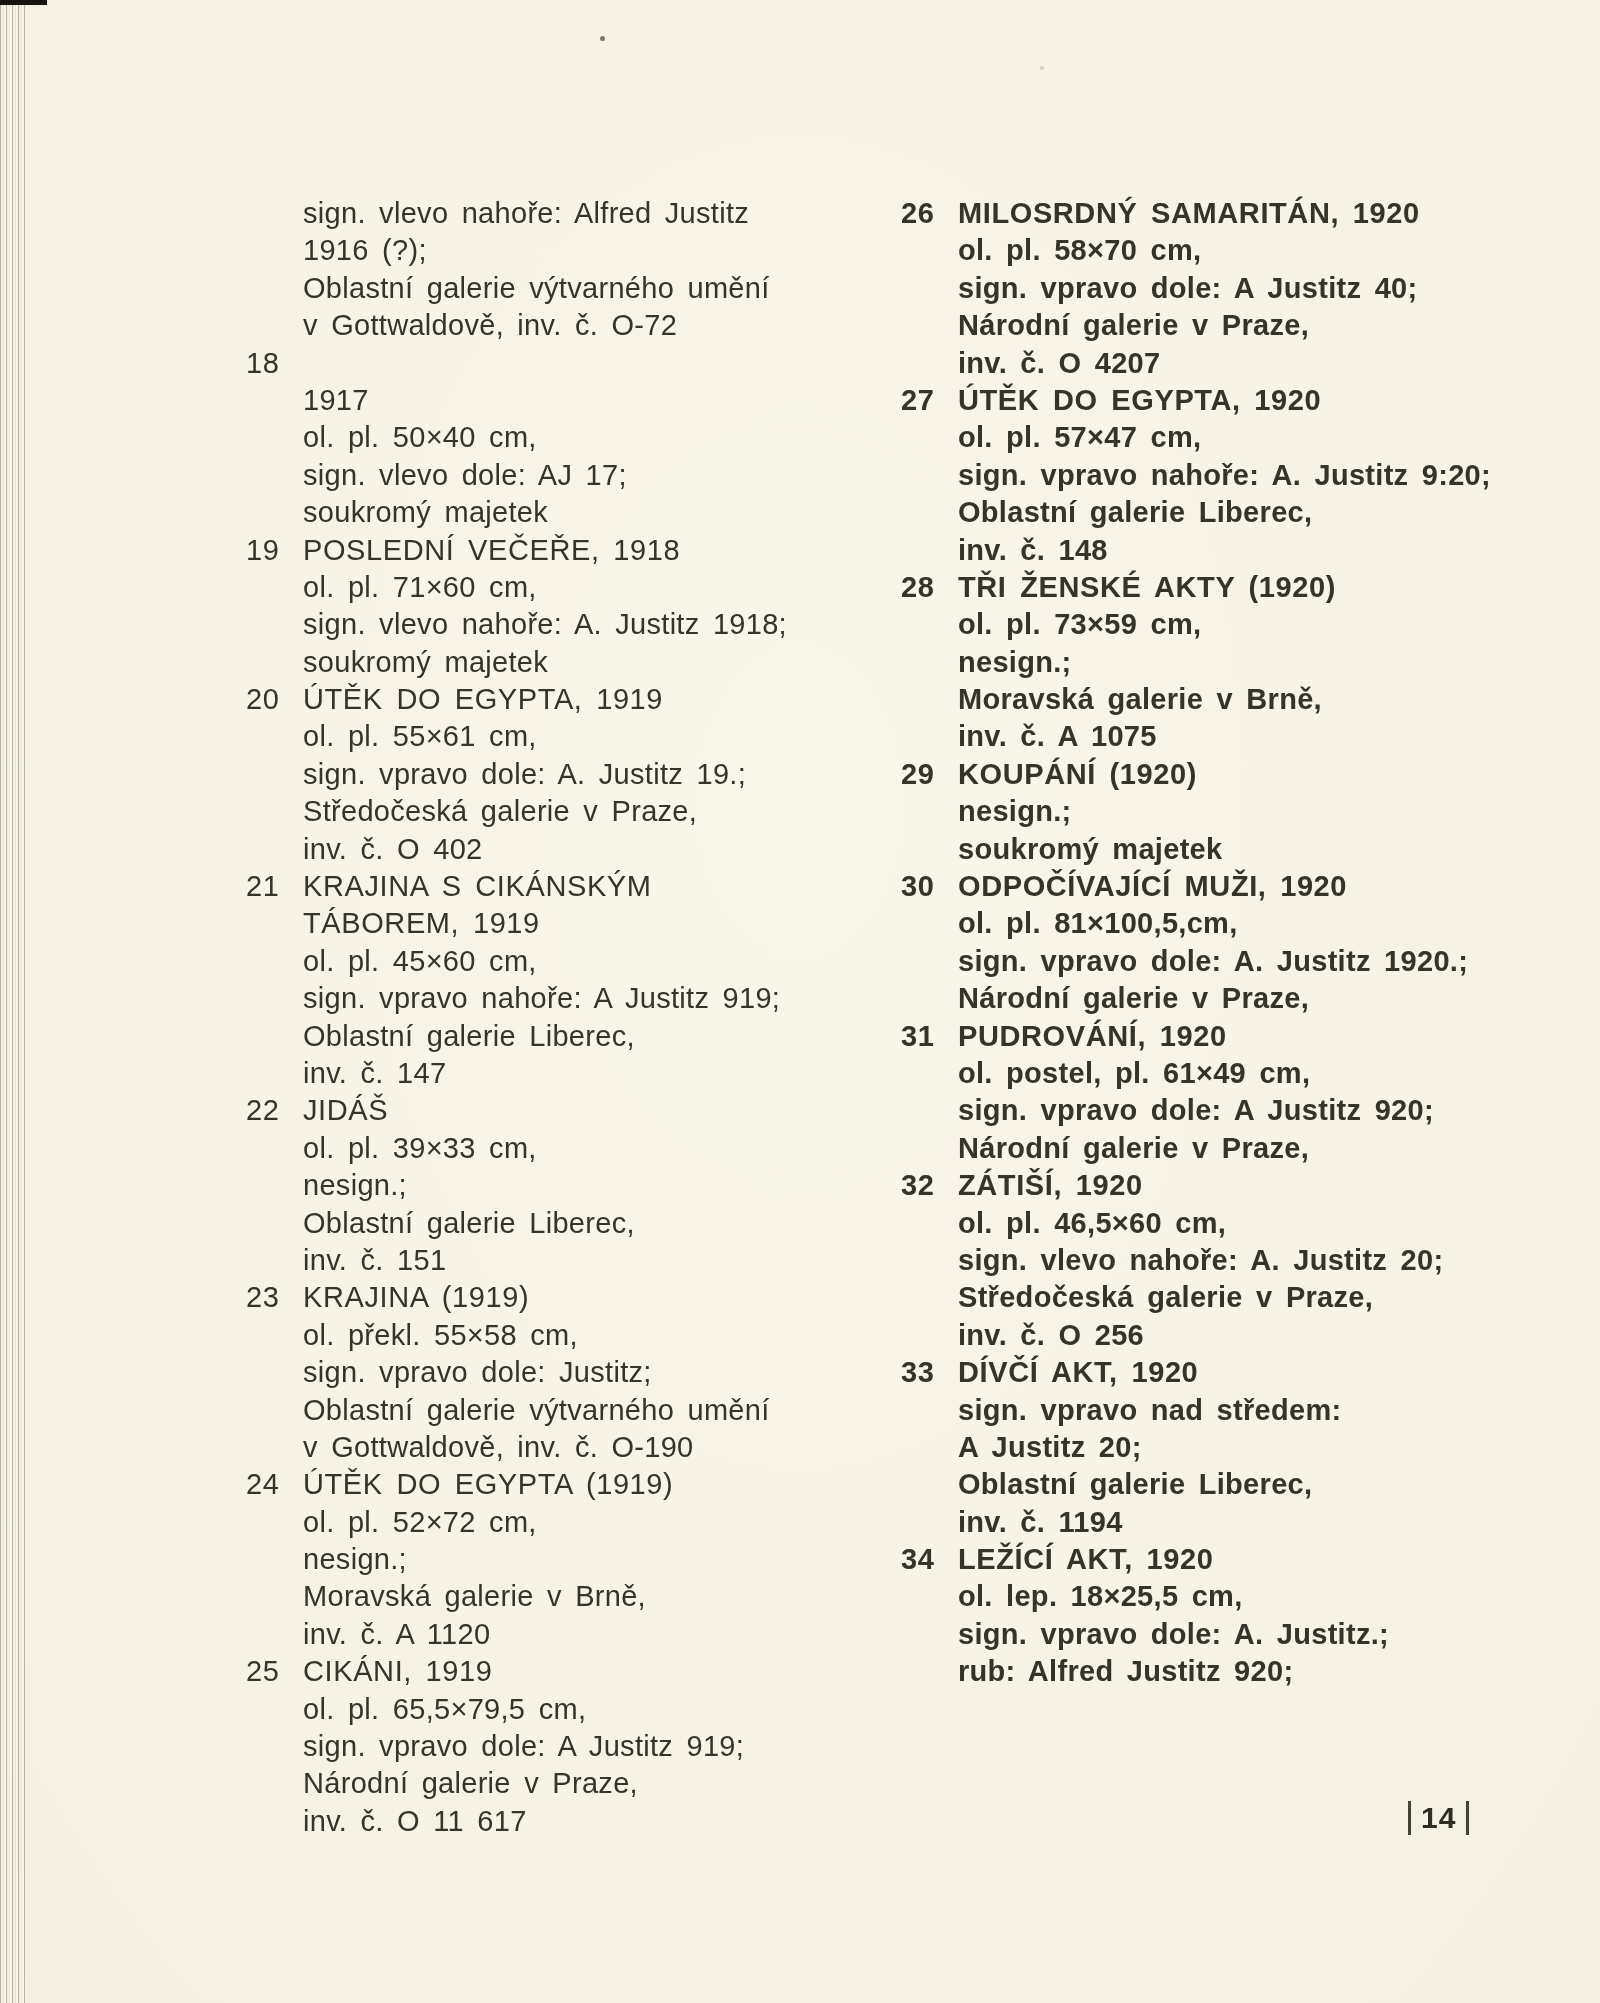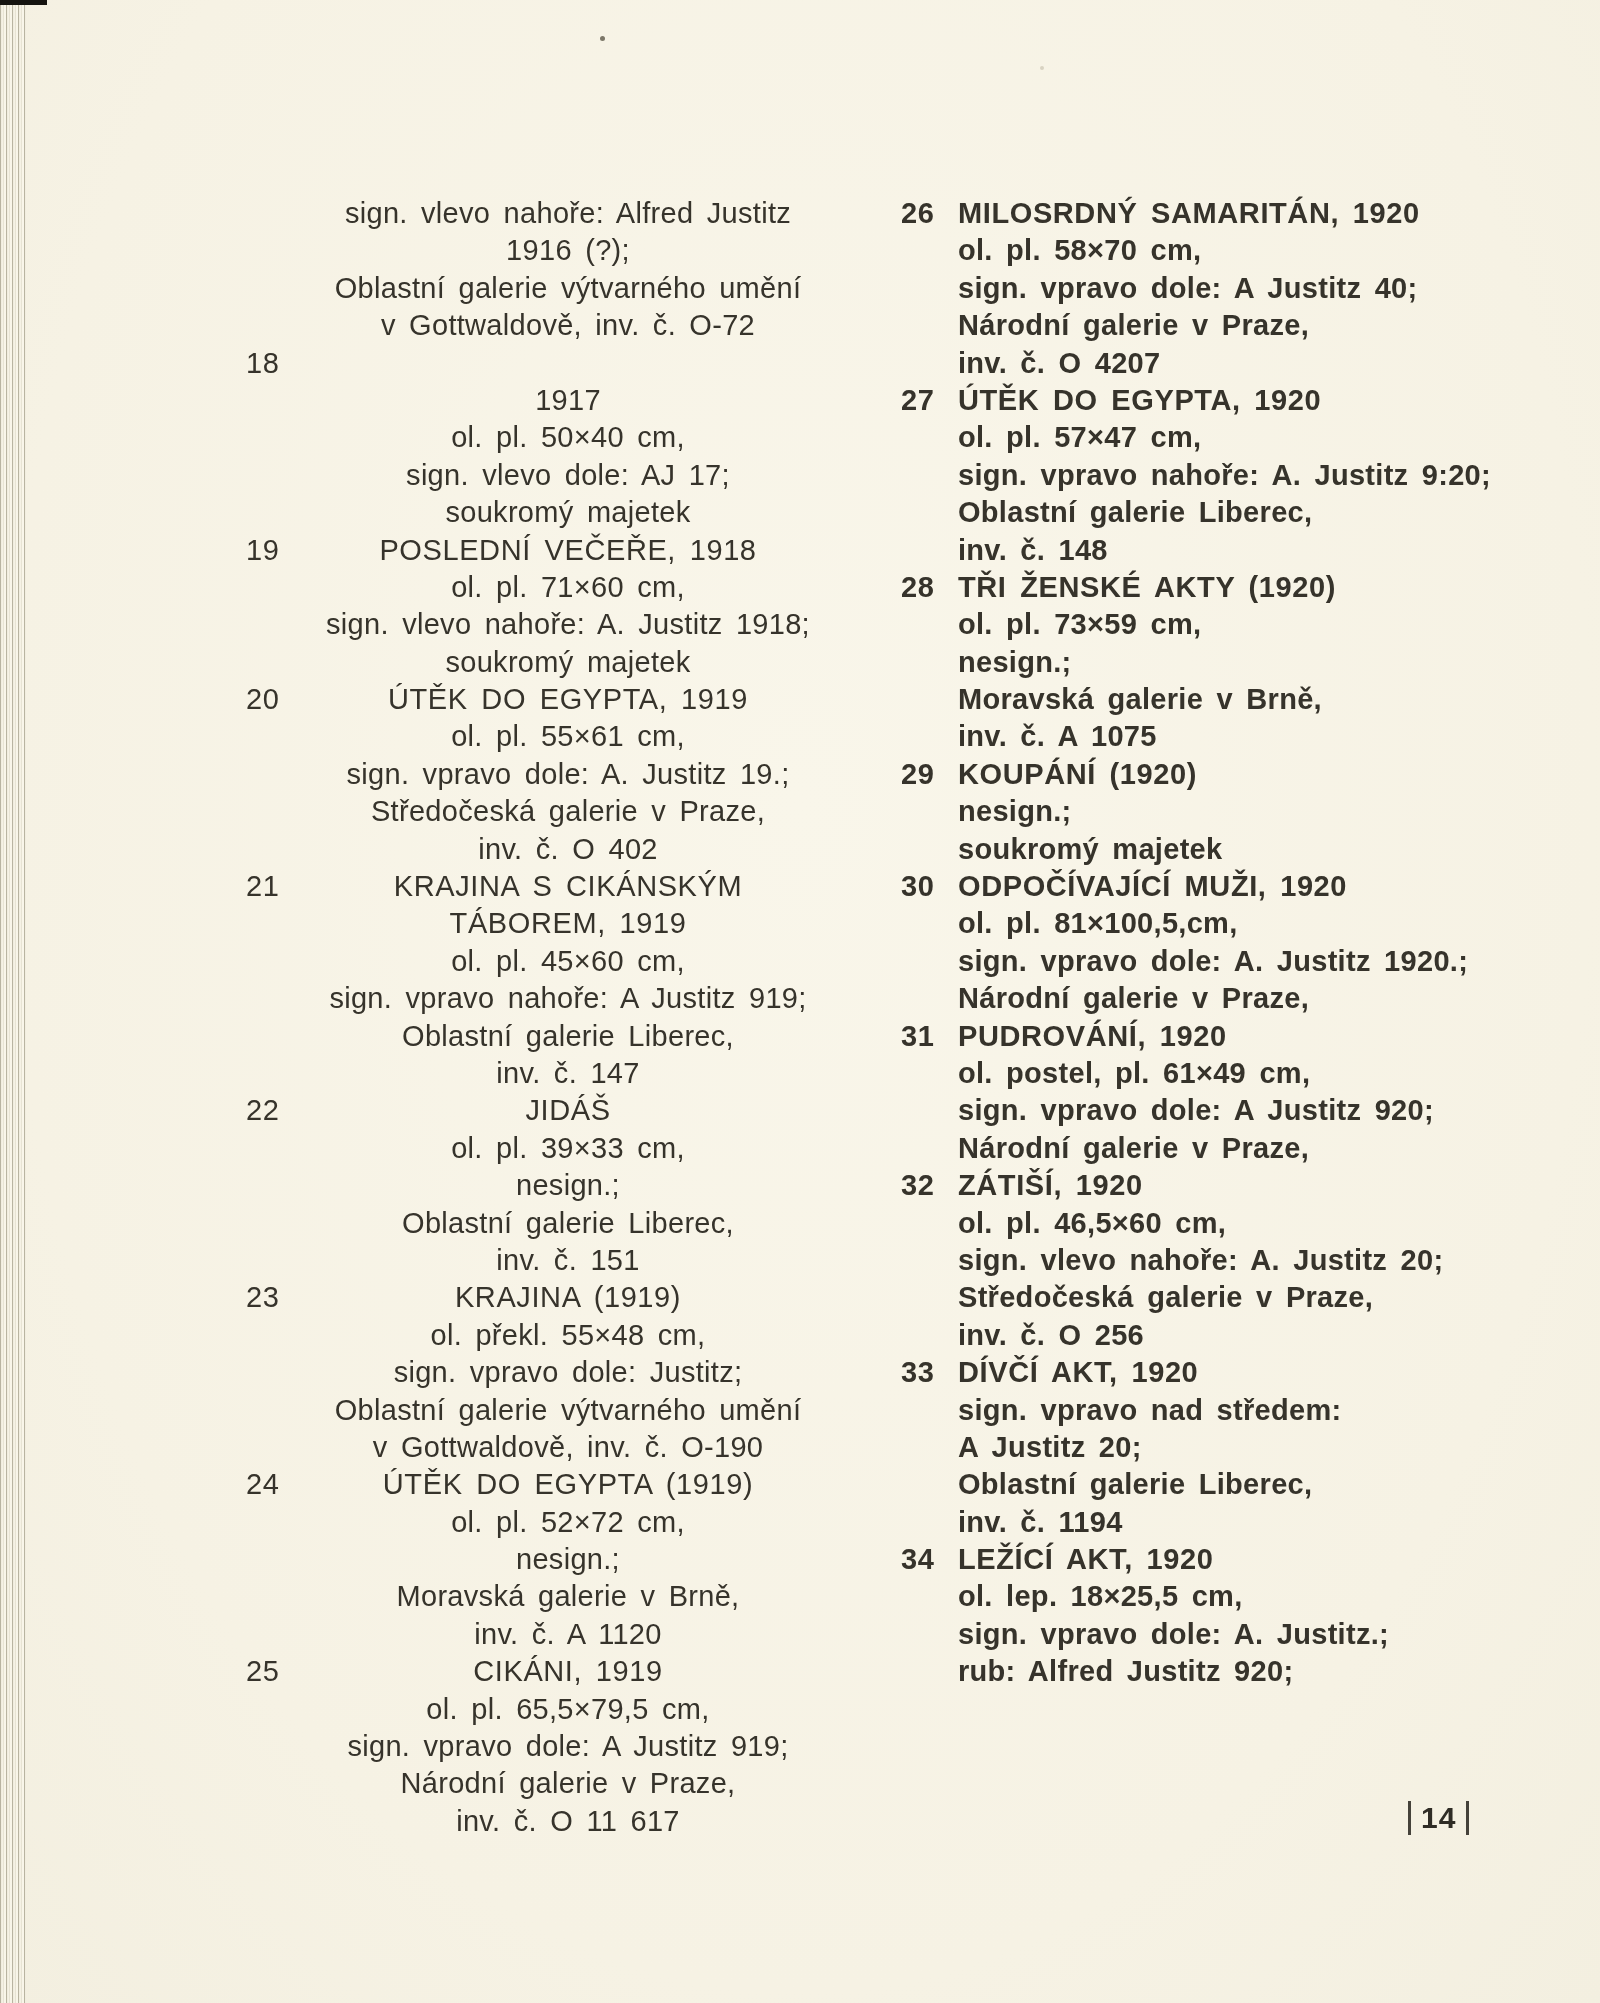--- a/index.html
+++ b/index.html
@@ -53,21 +53,21 @@
     border-radius: 50%;
     background: #d8d3c2;
   }
   .col {
     position: absolute;
     top: 195px;
     width: 530px;
     color: #36332b;
     font-size: 29px;
   }
-  .col-left  { left: 303px; text-align: center; }
+  .col-left  { left: 303px; }
   .col-right { left: 958px; font-weight: bold; }
   .line {
     position: relative;
     height: 37.4px;
     line-height: 37.4px;
     white-space: nowrap;
     letter-spacing: 0.3px;
     word-spacing: 5px;
   }
   .num {
@@ -134,21 +134,21 @@
       <div class="line"><span class="txt">ol. pl. 45×60 cm,</span></div>
       <div class="line"><span class="txt">sign. vpravo nahoře: A Justitz 919;</span></div>
       <div class="line"><span class="txt">Oblastní galerie Liberec,</span></div>
       <div class="line"><span class="txt">inv. č. 147</span></div>
       <div class="line"><span class="num">22</span><span class="txt title">JIDÁŠ</span></div>
       <div class="line"><span class="txt">ol. pl. 39×33 cm,</span></div>
       <div class="line"><span class="txt">nesign.;</span></div>
       <div class="line"><span class="txt">Oblastní galerie Liberec,</span></div>
       <div class="line"><span class="txt">inv. č. 151</span></div>
       <div class="line"><span class="num">23</span><span class="txt title">KRAJINA (1919)</span></div>
-      <div class="line"><span class="txt">ol. překl. 55×48 cm,</span></div>
+      <div class="line"><span class="txt">ol. překl. 55×58 cm,</span></div>
       <div class="line"><span class="txt">sign. vpravo dole: Justitz;</span></div>
       <div class="line"><span class="txt">Oblastní galerie výtvarného umění</span></div>
       <div class="line"><span class="txt">v Gottwaldově, inv. č. O-190</span></div>
       <div class="line"><span class="num">24</span><span class="txt title">ÚTĚK DO EGYPTA (1919)</span></div>
       <div class="line"><span class="txt">ol. pl. 52×72 cm,</span></div>
       <div class="line"><span class="txt">nesign.;</span></div>
       <div class="line"><span class="txt">Moravská galerie v Brně,</span></div>
       <div class="line"><span class="txt">inv. č. A 1120</span></div>
       <div class="line"><span class="num">25</span><span class="txt title">CIKÁNI, 1919</span></div>
       <div class="line"><span class="txt">ol. pl. 65,5×79,5 cm,</span></div>

